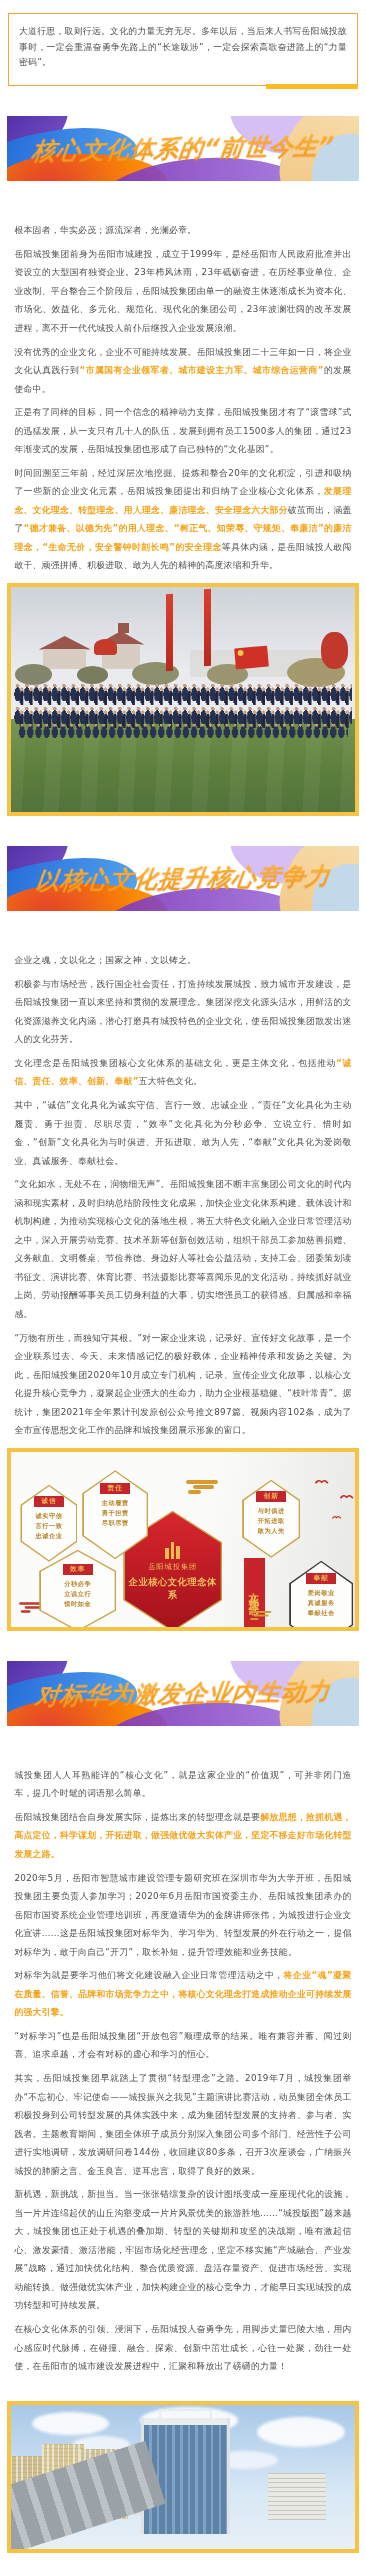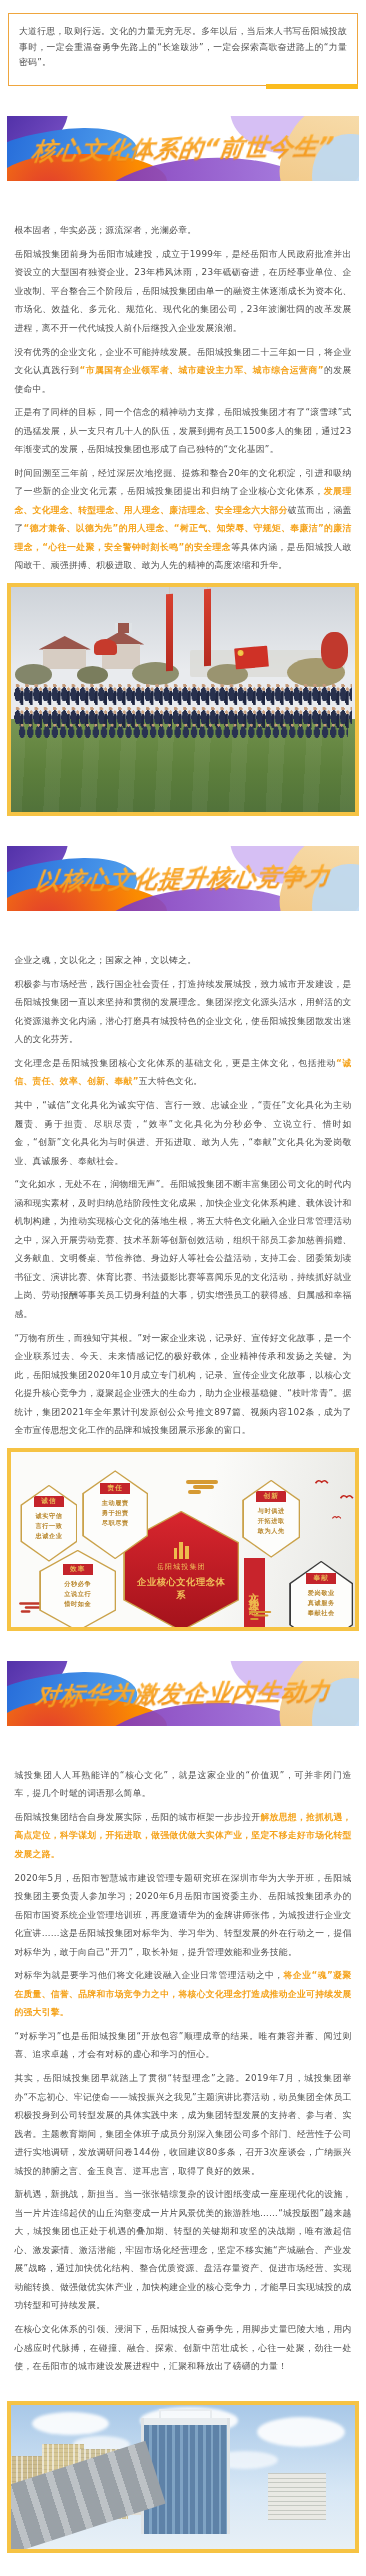--- a/index.html
+++ b/index.html
@@ -67,21 +67,21 @@
   .hex{position:absolute;background:#caa24a;clip-path:polygon(50% 0,100% 26%,100% 74%,50% 100%,0 74%,0 26%);}
   .hex.dark{background:#3a3a3a;}
   .hex-in{position:absolute;inset:1.5px;clip-path:polygon(50% 0,100% 26%,100% 74%,50% 100%,0 74%,0 26%);background:#fdfdfb;display:flex;flex-direction:column;align-items:center;padding-top:17%;box-sizing:border-box;}
   .hex-title{background:#c4242b;color:#e9b857;font-size:6.7px;font-weight:bold;padding:1px 7.2px;letter-spacing:1px;}
   .hex-lines{margin-top:4.1px;color:#b9882e;font-weight:bold;font-size:6.2px;line-height:9.8px;text-align:center;letter-spacing:0.5px;}
   .p-chengxin{left:9.3px;top:33px;width:57px;height:77px;}
   .p-zeren{left:71px;top:18.5px;width:66px;height:89px;}
   .p-xiaolv{left:28px;top:98px;width:77px;height:82px;}
   .p-chuangxin{left:231px;top:28px;width:58px;height:78px;}
   .p-fengxian{left:278px;top:109px;width:64px;height:87px;}
-  .hex-center{left:112px;top:59px;width:116px;height:121px;font-family:Liberation Mono, monospace;}
+  .hex-center{left:112px;top:59px;width:99px;height:121px;font-family:Liberation Mono, monospace;}
   .center-in{background:linear-gradient(180deg,#d8262e,#a3121b);justify-content:center;padding-top:0;}
   .logo-building{display:flex;align-items:flex-end;height:18.5px;margin-bottom:3.1px;}
   .logo-building i{display:block;width:3.6px;background:#eebb4d;margin:0 1px;}
   .logo-building i:nth-child(1){height:11.3px;}
   .logo-building i:nth-child(2){height:17.5px;}
   .logo-building i:nth-child(3){height:13.4px;}
   .center-org{color:#f0c05a;font-size:7.2px;letter-spacing:1px;margin-bottom:3.1px;}
   .center-title{color:#f0c05a;font-size:9.3px;font-weight:bold;letter-spacing:0.5px;text-align:center;width:93px;}
   .vbanner{position:absolute;left:233px;top:106px;width:20.6px;height:69px;background:#c8242c;display:flex;align-items:center;justify-content:center;}
   .vbanner span{writing-mode:vertical-rl;color:#eebb4d;font-size:10.3px;font-weight:bold;letter-spacing:4.1px;}
@@ -134,21 +134,21 @@
   <div class="blob b-lav"></div>
   <div class="blob b-peach"></div>
   <div class="blob b-sky"></div>
   <h2 class="banner-title">核心文化体系的“前世今生”</h2>
 </div>
 <div class="article">
     <p><span>根本固者，华实必茂；源流深者，光澜必章。</span></p>
     <p><span>岳阳城投集团前身为岳阳市城建投，成立于1999年，是经岳阳市人民政府批准并出资设立的大型国有独资企业。23年栉风沐雨，23年砥砺奋进，在历经事业单位、企业改制、平台整合三个阶段后，岳阳城投集团由单一的融资主体逐渐成长为资本化、市场化、效益化、多元化、规范化、现代化的集团公司，23年波澜壮阔的改革发展进程，离不开一代代城投人前仆后继投入企业发展浪潮。</span></p>
     <p><span>没有优秀的企业文化，企业不可能持续发展。岳阳城投集团二十三年如一日，将企业文化认真践行到</span><span class="hl">“市属国有企业领军者、城市建设主力军、城市综合运营商”</span><span>的发展使命中。</span></p>
     <p><span>正是有了同样的目标，同一个信念的精神动力支撑，岳阳城投集团才有了“滚雪球”式的迅猛发展，从一支只有几十人的队伍，发展到拥有员工1500多人的集团，通过23年渐变式的发展，岳阳城投集团也形成了自己独特的“文化基因”。</span></p>
-    <p><span>时间回溯至三年前，经过深层次地挖掘、提炼和整合20年的文化积淀，引进和吸纳了一些新的企业文化元素，岳阳城投集团提出和归纳了企业核心文化体系，</span><span class="hl">发展理念、文化理念、转型理念、用人理念、廉洁理念、安全理念六大部分</span><span>破茧而出，涵盖了</span><span class="hl">“德才兼备、以德为先”的用人理念、“树正气、知荣辱、守规矩、奉廉洁”的廉洁理念，“心往一处聚，安全警钟时刻长鸣”的安全理念</span><span>等具体内涵，是岳阳城投人敢闯敢干、顽强拼搏、积极进取、敢为人先的精神的高度浓缩和升华。</span></p>
+    <p><span>时间回溯至三年前，经过深层次地挖掘、提炼和整合20年的文化积淀，引进和吸纳了一些新的企业文化元素，岳阳城投集团提出和归纳了企业核心文化体系，</span><span class="hl">发展理念、文化理念、转型理念、用人理念、廉洁理念、安全理念六大部分</span><span>破茧而出，涵盖了</span><span class="hl">“德才兼备、以德为先”的用人理念、“树正气、知荣辱、守规矩、奉廉洁”的廉洁理念，“生命无价，安全警钟时刻长鸣”的安全理念</span><span>等具体内涵，是岳阳城投人敢闯敢干、顽强拼搏、积极进取、敢为人先的精神的高度浓缩和升华。</span></p>
   </div>
 
 <div class="photo-frame">
   <div class="scene" id="group-scene">
     <div class="g-sky"></div>
     <div class="g-far"></div>
     <div class="house h1">
         <div class="roof"></div>
         <div class="wall"></div>
       </div>
@@ -290,21 +290,21 @@
   <div class="blob b-blue"></div>
   <div class="blob b-orange"></div>
   <div class="blob b-wave"></div>
   <div class="blob b-lav"></div>
   <div class="blob b-peach"></div>
   <div class="blob b-sky"></div>
   <h2 class="banner-title">对标华为激发企业内生动力</h2>
 </div>
 <div class="article">
     <p><span>城投集团人人耳熟能详的“核心文化”，就是这家企业的“价值观”，可并非闭门造车，提几个时髦的词语那么简单。</span></p>
-    <p><span>岳阳城投集团结合自身发展实际，岳阳的城市框架一步步拉开</span><span class="hl">解放思想，抢抓机遇，高点定位，科学谋划，开拓进取，做强做优做大实体产业，坚定不移走好市场化转型发展之路。</span></p>
+    <p><span>岳阳城投集团结合自身发展实际，提炼出来的转型理念就是要</span><span class="hl">解放思想，抢抓机遇，高点定位，科学谋划，开拓进取，做强做优做大实体产业，坚定不移走好市场化转型发展之路。</span></p>
     <p><span>2020年5月，岳阳市智慧城市建设管理专题研究班在深圳市华为大学开班，岳阳城投集团主要负责人参加学习；2020年6月岳阳市国资委主办、岳阳城投集团承办的岳阳市国资系统企业管理培训班，再度邀请华为的金牌讲师张伟，为城投进行企业文化宣讲……这是岳阳城投集团对标华为、学习华为、转型发展的外在行动之一，提倡对标华为，敢于向自己“开刀”，取长补短，提升管理效能和业务技能。</span></p>
     <p><span>对标华为就是要学习他们将文化建设融入企业日常管理活动之中，</span><span class="hl">将企业“魂”凝聚在质量、信誉、品牌和市场竞争力之中，将核心文化理念打造成推动企业可持续发展的强大引擎。</span></p>
     <p><span>“对标学习”也是岳阳城投集团“开放包容”顺理成章的结果。唯有兼容并蓄、闻过则喜、追求卓越，才会有对标的虚心和学习的恒心。</span></p>
     <p><span>其实，岳阳城投集团早就踏上了贯彻“转型理念”之路。2019年7月，城投集团举办“不忘初心、牢记使命——城投振兴之我见”主题演讲比赛活动，动员集团全体员工积极投身到公司转型发展的具体实践中来，成为集团转型发展的支持者、参与者、实践者。主题教育期间，集团全体班子成员分别深入集团公司多个部门、经营性子公司进行实地调研，发放调研问卷144份，收回建议80多条，召开3次座谈会，广纳振兴城投的肺腑之言、金玉良言、逆耳忠言，取得了良好的效果。</span></p>
     <p><span>新机遇，新挑战，新担当。当一张张错综复杂的设计图纸变成一座座现代化的设施，当一片片连绵起伏的山丘沟壑变成一片片风景优美的旅游胜地……“城投版图”越来越大，城投集团也正处于机遇的叠加期、转型的关键期和攻坚的决战期，唯有激起信心、激发豪情、激活潜能，牢固市场化经营理念，坚定不移实施“产城融合、产业发展”战略，通过加快优化结构、整合优质资源、盘活存量资产、促进市场经营、实现动能转换、做强做优实体产业，加快构建企业的核心竞争力，才能早日实现城投的成功转型和可持续发展。</span></p>
     <p><span>在核心文化体系的引领、浸润下，岳阳城投人奋勇争先，用脚步丈量巴陵大地，用内心感应时代脉搏，在碰撞、融合、探索、创新中茁壮成长，心往一处聚，劲往一处使，在岳阳市的城市建设发展进程中，汇聚和释放出了磅礴的力量！</span></p>
   </div>
 
 <div class="photo-frame" style="margin-top:25px;">
   <div class="scene" id="city-scene">

